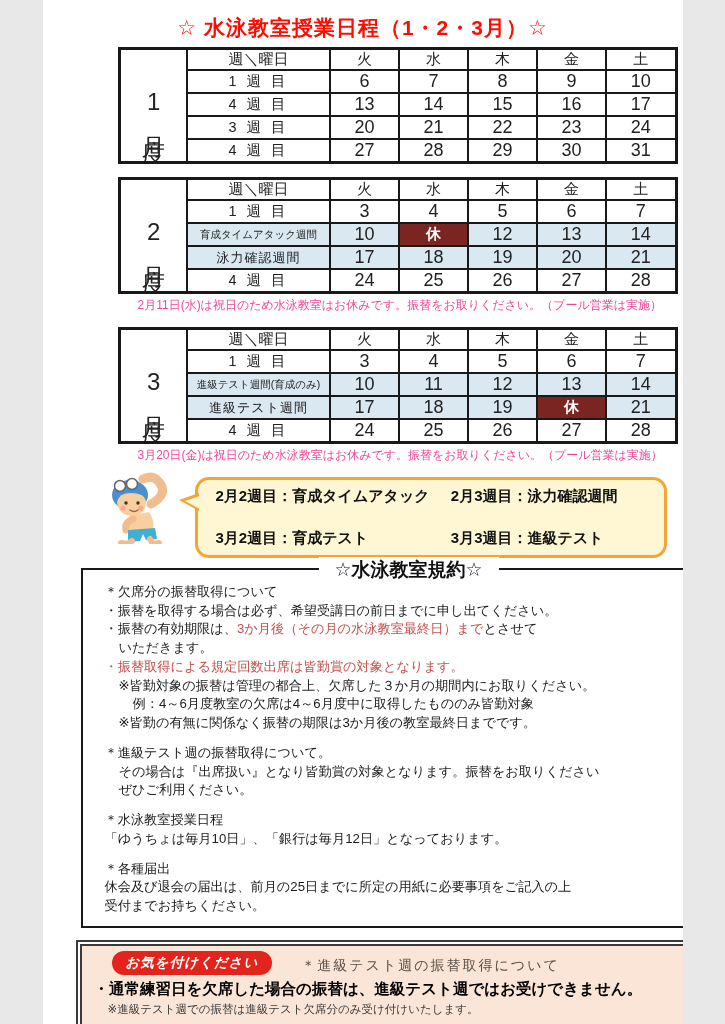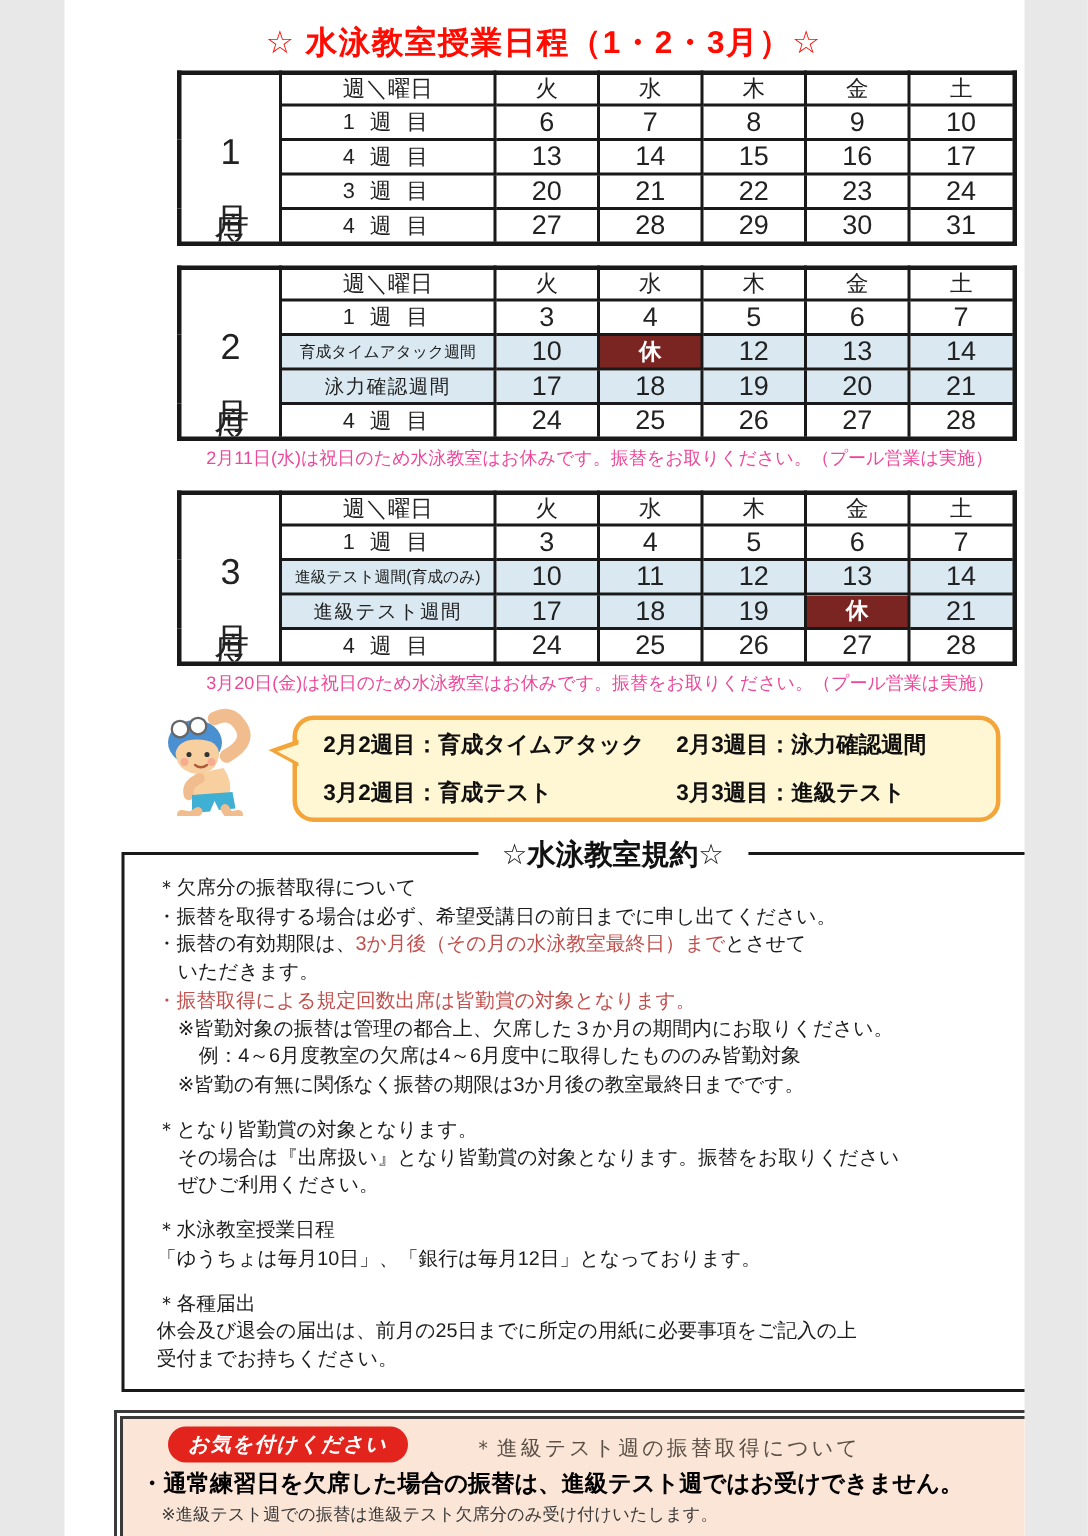--- a/index.html
+++ b/index.html
@@ -47,21 +47,21 @@
     content:""; position:absolute; left:-19px; top:13px; width:0; height:0;
     border-top:7px solid transparent; border-bottom:11px solid transparent;
     border-right:20px solid #f3a53a;
   }
   .bubble:after {
     content:""; position:absolute; left:-13px; top:16px; width:0; height:0;
     border-top:5px solid transparent; border-bottom:8px solid transparent;
     border-right:15px solid #fff7d3;
   }
   .bubble-grid {
-    display:grid; grid-template-columns:1.15fr 1fr; row-gap:13px;
+    display:grid; grid-template-columns:1.15fr 1fr; row-gap:23px;
     font-size:15px; font-weight:bold; color:#111;
   }
   
   .rules {
     position:relative; margin:24px 0 0 38px; width:612px;
     border:2px solid #191919; padding:13px 18px 10px 22px;
   }
   .rules-title {
     position:absolute; top:-13px; left:50%; transform:translateX(-50%);
     background:#ffffff; padding:0 16px; font-size:19px; font-weight:bold;
@@ -77,21 +77,21 @@
     margin:12px 0 0 33px; width:656px; box-sizing:border-box;
     border:2px solid #3a3a3a; background:#ffffff; padding:2px;
   }
   .warn-inner { border:2px solid #3a3a3a; background:#fbe5d6; padding:5px 12px 9px; }
   .warn-head { display:flex; align-items:flex-end;gap:11px; }
   .badge {
     background:#e3241c; color:#fff; font-weight:bold; font-style:italic;
     font-size:13.5px; padding:3px 14px; border-radius:16px; margin-left:18px;
     letter-spacing:1px; white-space:nowrap;
   }
-  .warn-title { margin-left:32px; font-size:14px; color:#5a5047; letter-spacing:2px; }
+  .warn-title { margin-left:18px; font-size:14px; color:#5a5047; letter-spacing:2px; }
   .wline.bold   { font-size:15.5px; font-weight:bold; color:#000; margin-top:4px; }
   .wline.small  { font-size:11.5px; padding-left:14px; margin-top:2px; color:#3a3a3a; }
 </style>
 </head>
 <body>
 
 <div class="page">
 
   <div class="title">☆ 水泳教室授業日程（1・2・3月）☆</div>
 
@@ -306,21 +306,21 @@
     <div class="rules-title">☆水泳教室規約☆</div>
     <div class="rules-body">
         <div class="rline ind0"><span>＊欠席分の振替取得について</span></div>
         <div class="rline ind0"><span>・振替を取得する場合は必ず、希望受講日の前日までに申し出てください。</span></div>
         <div class="rline ind0"><span>・振替の有効期限は、</span><span class="red">3か月後（その月の水泳教室最終日）まで</span><span>とさせて</span></div>
         <div class="rline ind1"><span>いただきます。</span></div>
         <div class="rline ind0"><span class="red">・振替取得による規定回数出席は皆勤賞の対象となります。</span></div>
         <div class="rline ind1"><span>※皆勤対象の振替は管理の都合上、欠席した３か月の期間内にお取りください。</span></div>
         <div class="rline ind2"><span>例：4～6月度教室の欠席は4～6月度中に取得したもののみ皆勤対象</span></div>
         <div class="rline ind1"><span>※皆勤の有無に関係なく振替の期限は3か月後の教室最終日までです。</span></div>
-        <div class="rline ind0 gap"><span>＊となり皆勤賞の対象となります。</span></div>
+        <div class="rline ind0 gap"><span>＊進級テスト週の振替取得について。</span></div>
         <div class="rline ind1"><span>その場合は『出席扱い』となり皆勤賞の対象となります。振替をお取りください</span></div>
         <div class="rline ind1"><span>ぜひご利用ください。</span></div>
         <div class="rline ind0 gap"><span>＊水泳教室授業日程</span></div>
         <div class="rline ind0"><span>「ゆうちょは毎月10日」、「銀行は毎月12日」となっております。</span></div>
         <div class="rline ind0 gap"><span>＊各種届出</span></div>
         <div class="rline ind0"><span>休会及び退会の届出は、前月の25日までに所定の用紙に必要事項をご記入の上</span></div>
         <div class="rline ind0"><span>受付までお持ちください。</span></div>
       </div>
   </section>
 

